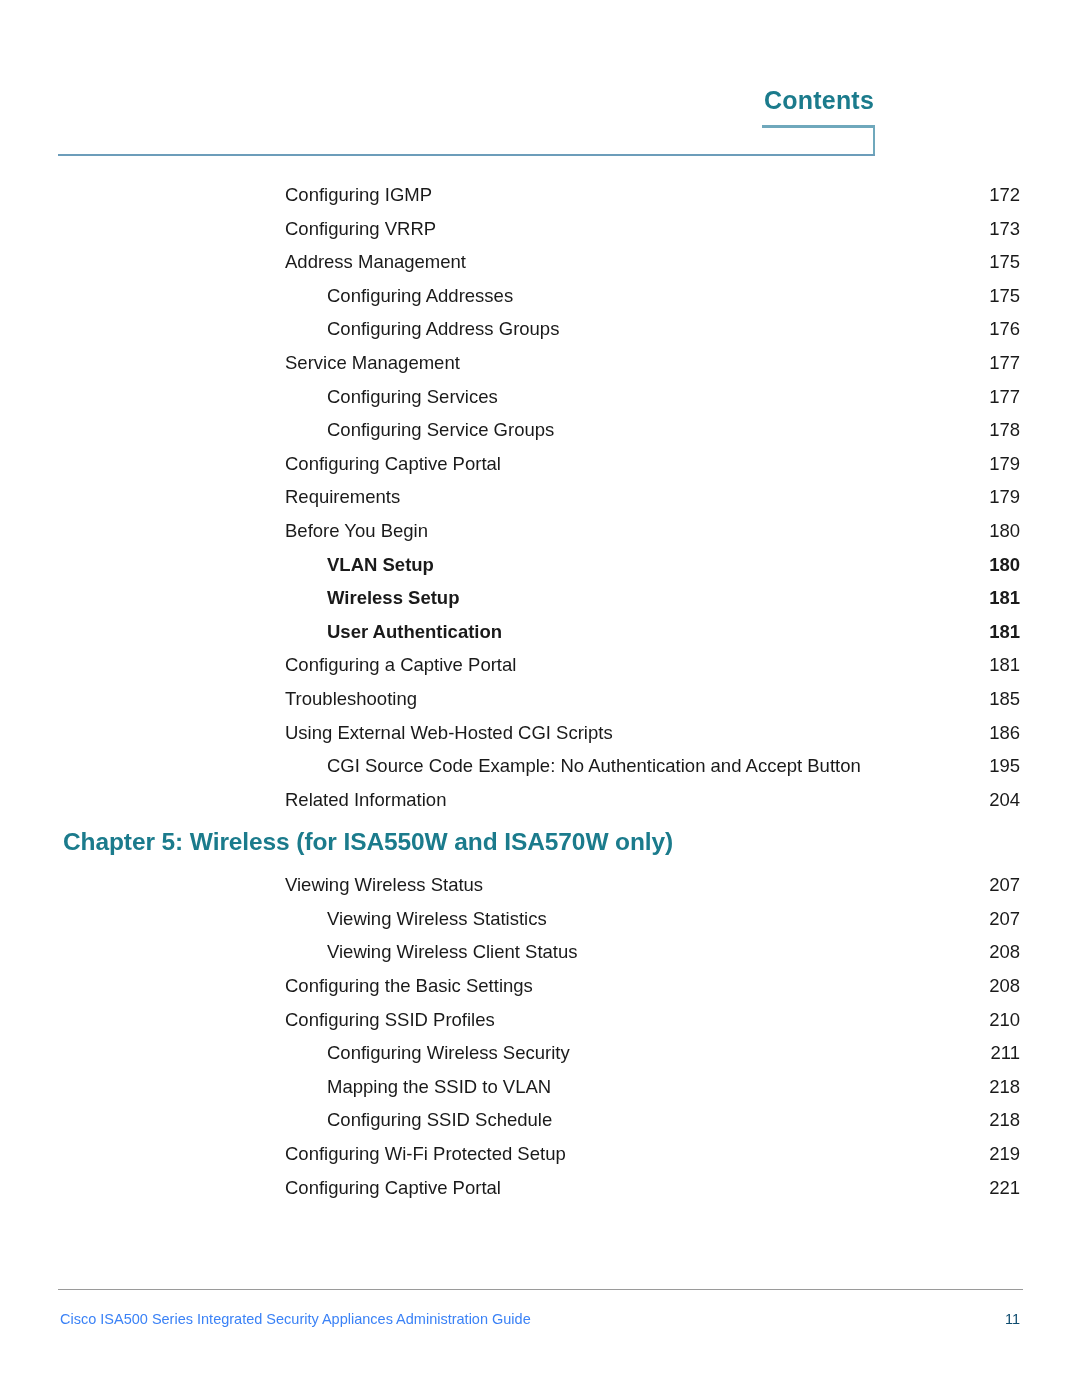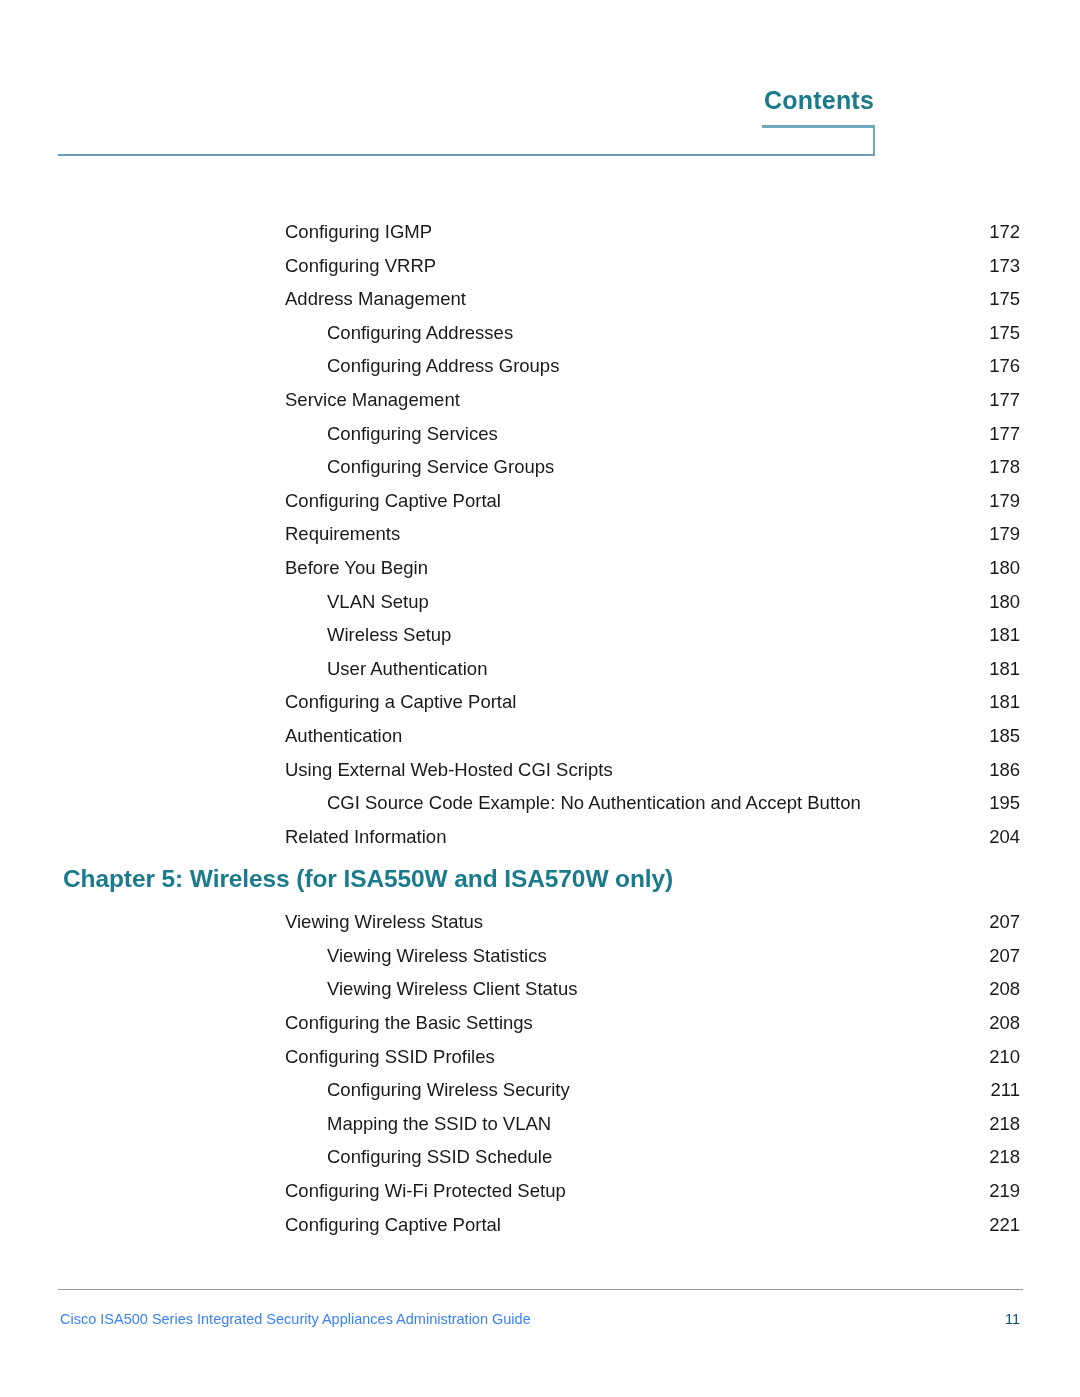--- a/index.html
+++ b/index.html
@@ -69,21 +69,20 @@
     height: 2px;
     background: #6C9DBA;
   }
 
   
   .toc {
     position: absolute;
     left: 0;
     top: 178px;
     width: 1080px;
-    margin-top: 37px;
   }
 
   .toc-row {
     position: relative;
     height: 33.6px;
     line-height: 33.6px;
     white-space: nowrap;
   }
   .toc-row .label {
     position: absolute;
@@ -100,21 +99,21 @@
     text-align: right;
   }
 
   
   .lvl-1 .label { left: 285px; }
   .lvl-2 .label { left: 327px; }
 
   
   .toc-row.bold .label,
   .toc-row.bold .page {
-    font-weight: normal;
+    font-weight: bold;
   }
 
   
   .chapter-row {
     position: relative;
     height: 52px;
     line-height: 52px;
     white-space: nowrap;
   }
   .chapter-row .label {
@@ -234,21 +233,21 @@
       </div>
       <div class="toc-row lvl-2 bold">
         <span class="label">User Authentication</span>
         <span class="page">181</span>
       </div>
       <div class="toc-row lvl-1">
         <span class="label">Configuring a Captive Portal</span>
         <span class="page">181</span>
       </div>
       <div class="toc-row lvl-1">
-        <span class="label">Authentication</span>
+        <span class="label">Troubleshooting</span>
         <span class="page">185</span>
       </div>
       <div class="toc-row lvl-1">
         <span class="label">Using External Web-Hosted CGI Scripts</span>
         <span class="page">186</span>
       </div>
       <div class="toc-row lvl-2">
         <span class="label">CGI Source Code Example: No Authentication and Accept Button</span>
         <span class="page">195</span>
       </div>

